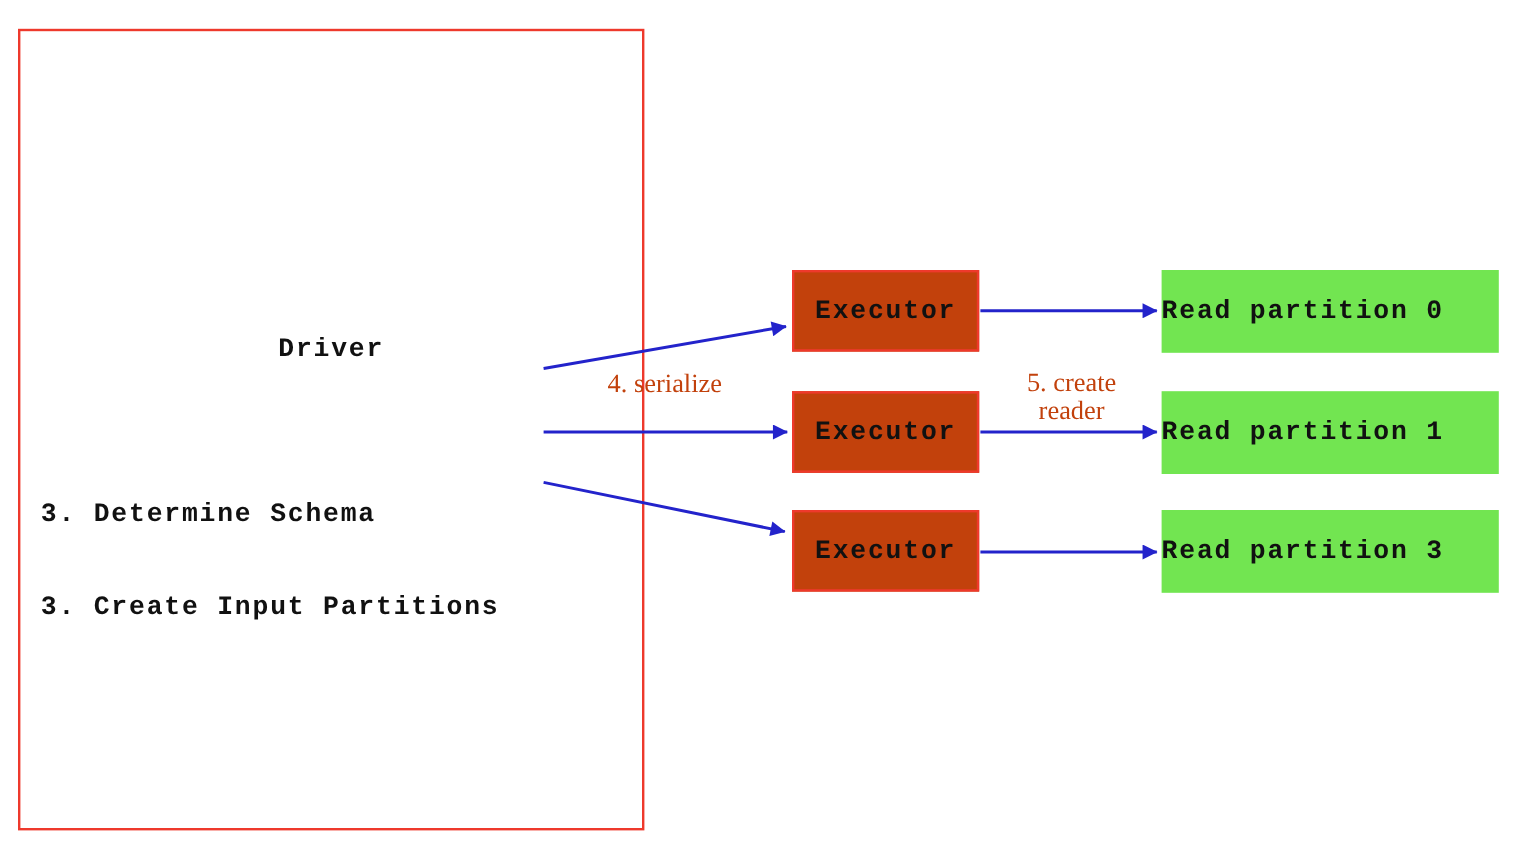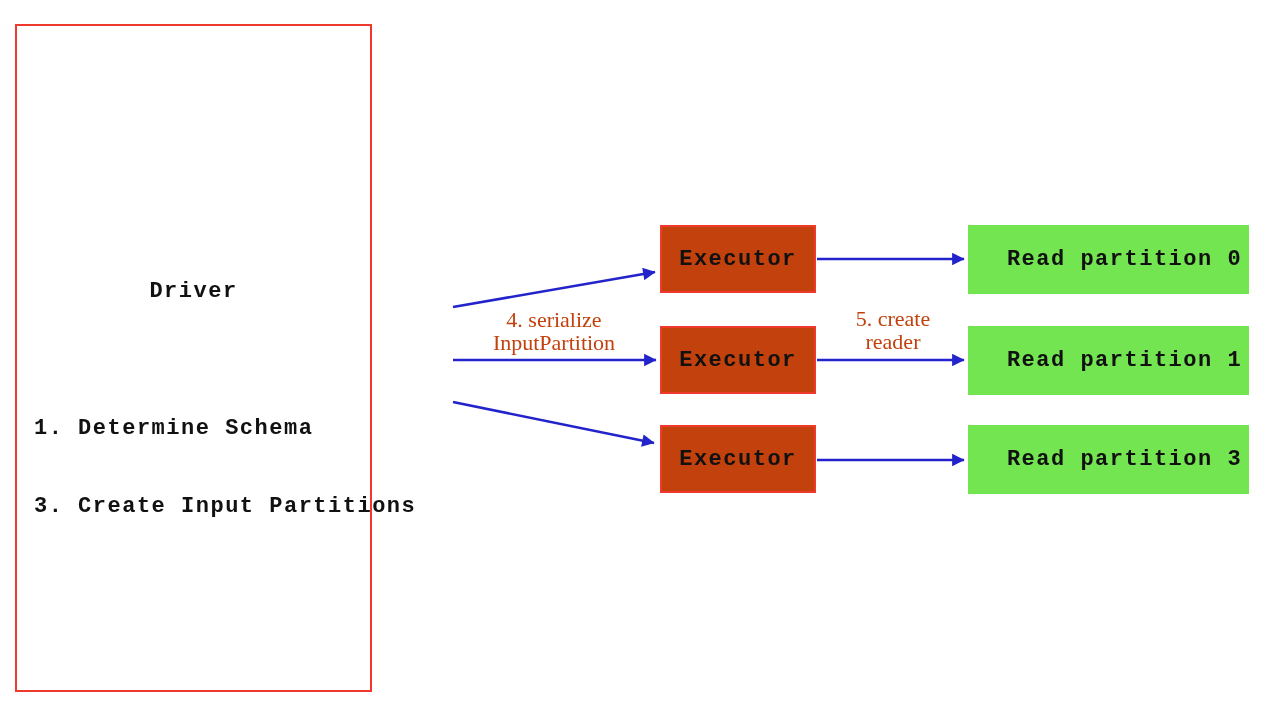--- a/index.html
+++ b/index.html
@@ -28,21 +28,21 @@
     font-size: 22px;
     line-height: 23px;
     color: #c2410c;
     text-align: center;
     position: absolute;
   }
   .driver-box {
     position: absolute;
     left: 15px;
     top: 24px;
-    width: 357px;
+    width: 522px;
     height: 668px;
     border: 2px solid #ee392c;
     background: #ffffff;
     box-sizing: border-box;
   }
   .driver-title {
     position: absolute;
     left: 0;
     right: 0;
     top: 252px;
@@ -70,22 +70,20 @@
   }
   .partition-box {
     position: absolute;
     left: 968px;
     width: 281px;
     height: 69px;
     background: #72e551;
     box-sizing: border-box;
     display: flex;
     align-items: center;
-    justify-content: center;
-    padding-left: 32px;
   }
   .row-1 { top: 225px; }
   .row-2 { top: 326px; }
   .row-3 { top: 425px; }
   .arrows-layer {
     position: absolute;
     left: 0;
     top: 0;
     width: 1270px;
     height: 710px;
@@ -96,21 +94,21 @@
     stroke-width: 2.5;
     fill: none;
   }
 </style>
 </head>
 <body>
 
 <div class="driver-box">
   <div class="driver-title mono">Driver</div>
   <div class="driver-steps mono">
-    <div>1. Determine Schema</div>
+    <div>3. Determine Schema</div>
     <div>3. Create Input Partitions</div>
   </div>
 </div>
 
 <div class="executor-box row-1">
   <span class="mono">Executor</span>
 </div>
 <div class="executor-box row-2">
   <span class="mono">Executor</span>
 </div>
@@ -123,21 +121,20 @@
 </div>
 <div class="partition-box row-2">
   <span class="mono">Read partition 1</span>
 </div>
 <div class="partition-box row-3">
   <span class="mono">Read partition 3</span>
 </div>
 
 <div class="serif-label" style="left:454px; top:308px; width:200px;">
   <div>4. serialize</div>
-  <div>InputPartition</div>
 </div>
 <div class="serif-label" style="left:813px; top:307px; width:160px;">
   <div>5. create</div>
   <div>reader</div>
 </div>
 
 <svg class="arrows-layer" viewBox="0 0 1270 710" xmlns="http://www.w3.org/2000/svg">
   <defs>
     <marker id="arrowhead" viewBox="0 0 10 10" refX="9.5" refY="5" markerWidth="6.5" markerHeight="5" orient="auto" markerUnits="strokeWidth">
       <path d="M 0 0 L 10 5 L 0 10 z" fill="#2323cb"></path>

